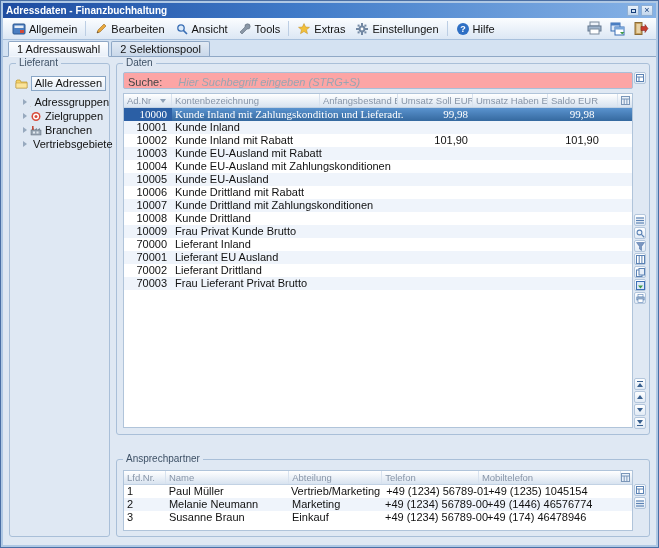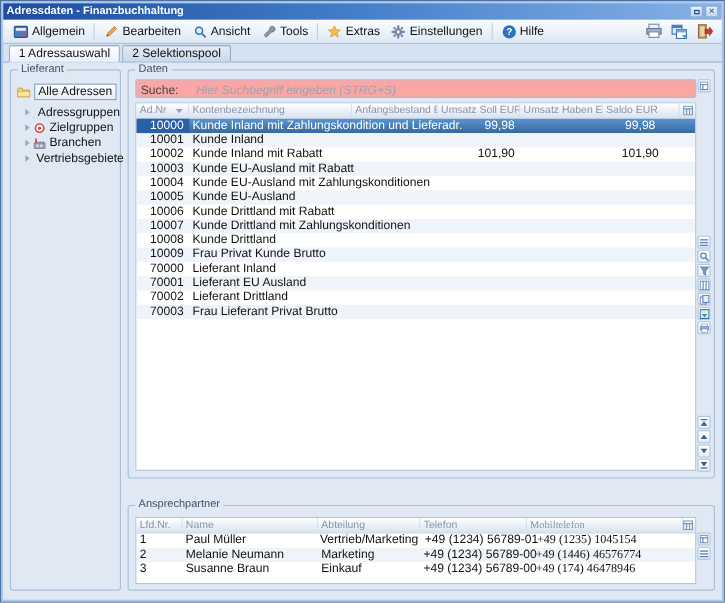--- a/index.html
+++ b/index.html
@@ -92,37 +92,37 @@
     display:flex; height:14px;
     background:linear-gradient(#FFFFFF,#D8E3F0);
     border-bottom:1px solid #C2D2E4;
     color:#8795A8; font-size:9.5px;
   }
   .gh { padding:1px 3px; border-right:1px solid #D8E2EE; white-space:nowrap; overflow:hidden; display:flex; align-items:center; gap:2px; }
   .gh-fill { flex:1; display:flex; align-items:center; justify-content:flex-end; padding-right:2px; }
   .sort-arrow { width:0; height:0; border-left:3px solid transparent; border-right:3px solid transparent; border-top:4px solid #8DA0B6; margin-left:auto; }
   .grid-row { display:flex; height:13px; line-height:12px; white-space:nowrap; }
   .grid-row.alt { background:#EFF4FB; }
-  .grid-row.sel { background:linear-gradient(#5A93CF,#35699F); color:#fff; }
+  .grid-row.sel { background:linear-gradient(#5A93CF,#35699F); color:#fff;font-family:Liberation Serif, serif; }
   .grid-row.sel .c0 { background:#2B5FA5; }
   .cell { padding:0 3px; overflow:visible; }
   .cfill { flex:1; }
   
   .daten-grid .c0 { width:48px; text-align:right; padding-right:5px; }
   .daten-grid .c1 { width:148px; }
   .daten-grid .c2 { width:78px; text-align:right; padding-right:5px; }
   .daten-grid .c3 { width:75px; text-align:right; padding-right:5px; }
   .daten-grid .c4 { width:75px; text-align:right; padding-right:5px; }
   .daten-grid .c5 { width:70px; text-align:center; padding-right:5px; }
   
   .ansp-grid .c0 { width:43px; text-align:left; padding-right:20px; }
   .ansp-grid .c1 { width:130px; }
   .ansp-grid .c2 { width:98px; }
   .ansp-grid .c3 { width:102px; }
-  .ansp-grid .c4 { width:150px;font-family:Liberation Serif, serif; }
+  .ansp-grid .c4 { width:150px; }
   
   .strip { position:absolute; right:2px; width:13px; }
   .strip-daten { top:8px; bottom:4px; }
   .strip-ansp { top:24px; bottom:4px; }
   .strip-btn {
     width:12px; height:12px; margin-bottom:1px;
     display:flex; align-items:center; justify-content:center;
     border:1px solid #B3C6DC; border-radius:2px;
     background:linear-gradient(#FDFEFF,#E2EBF5);
   }

